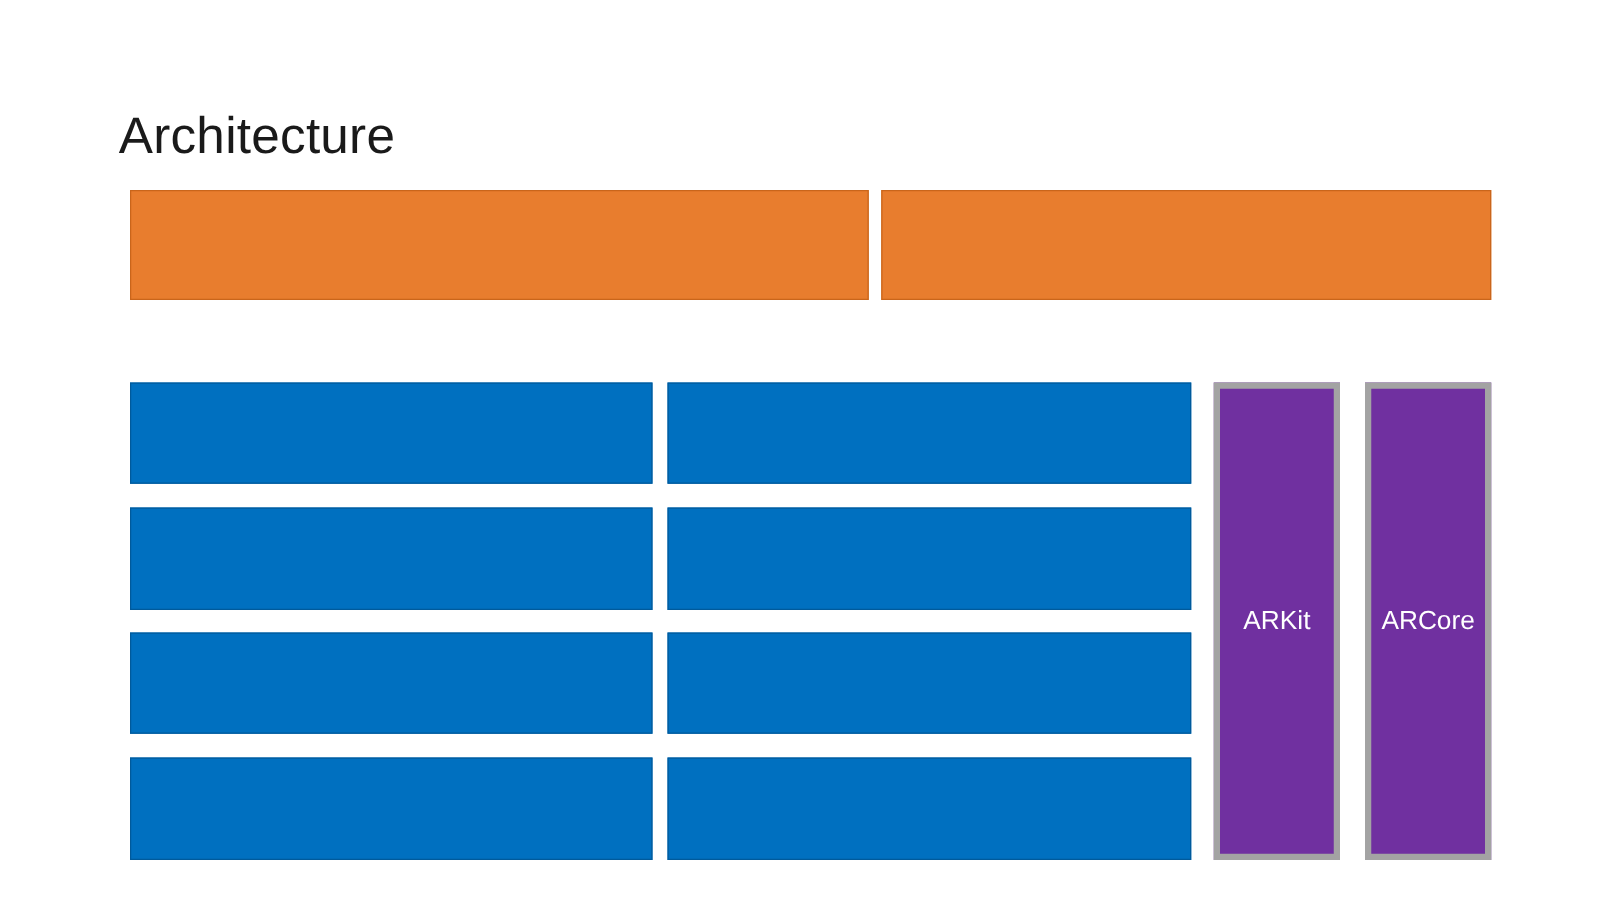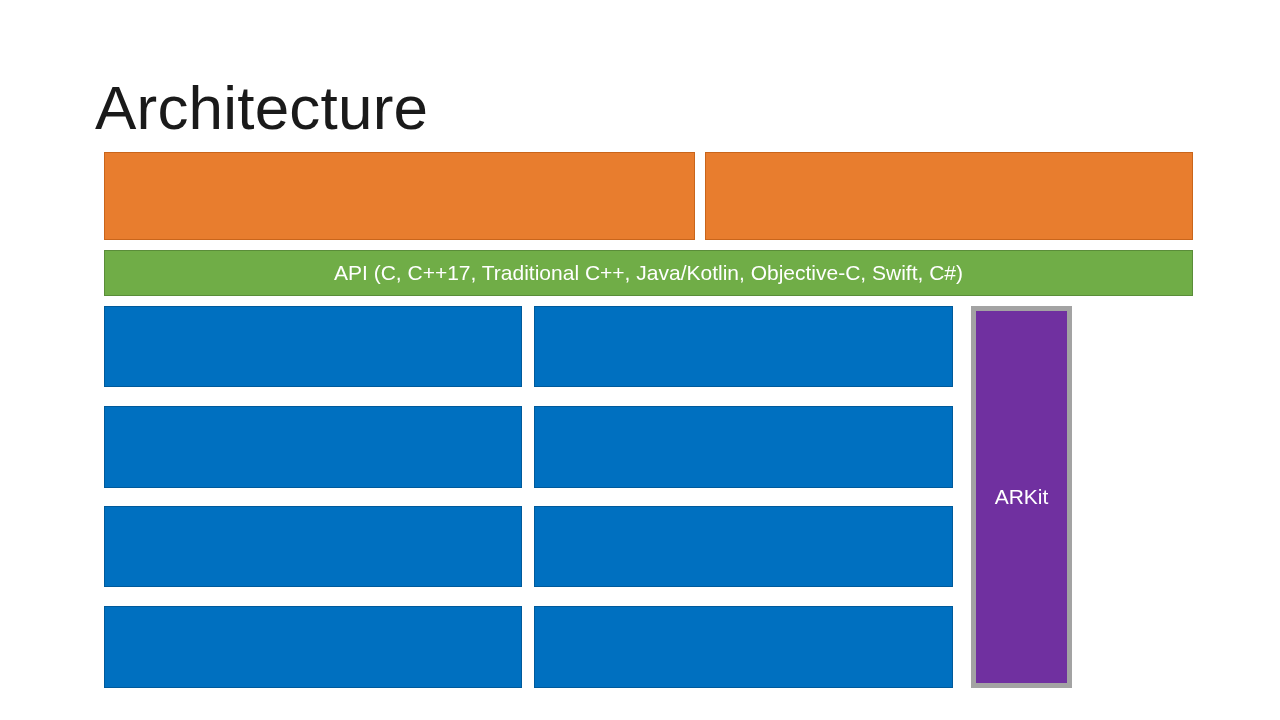--- a/index.html
+++ b/index.html
@@ -22,21 +22,21 @@
     background: #FFFFFF;
   }
 
   
   #slide-title {
     position: absolute;
     left: 95px;
     top: 72px;
     width: 700px;
     height: 72px;
-    font-size: 62px;
+    font-size: 41px;
     line-height: 72px;
     font-weight: 300;
     color: #1A1A1A;
     letter-spacing: 0.2px;
     white-space: nowrap;
   }
 
   
   .block {
     position: absolute;
@@ -122,23 +122,20 @@
   <div id="slide-title">Architecture</div>
 
   <div class="block app-block align-high" id="app-0">
     
   </div>
 
   <div class="block app-block align-high" id="app-1">
     
   </div>
 
-  <div class="block api-block" id="api-bar">
-    <span class="block-label">API (C, C++17, Traditional C++, Java/Kotlin, Objective-C, Swift, C#)</span>
-  </div>
 
   <div class="block feature-block col-left feature-row-0 align-high">
     
   </div>
   <div class="block feature-block col-left feature-row-1 align-high">
     
   </div>
   <div class="block feature-block col-left feature-row-2 align-high">
     
   </div>
@@ -155,14 +152,17 @@
   <div class="block feature-block col-mid feature-row-2 align-high">
     
   </div>
   <div class="block feature-block col-mid feature-row-3 align-high">
     
   </div>
 
   <div class="block platform-block align-mid" id="platform-0">
     <span class="block-label">ARKit</span>
   </div>
+  <div class="block platform-block align-mid" id="platform-1">
+    <span class="block-label">ARCore</span>
+  </div>
 
 </div>
 
 </body></html>

